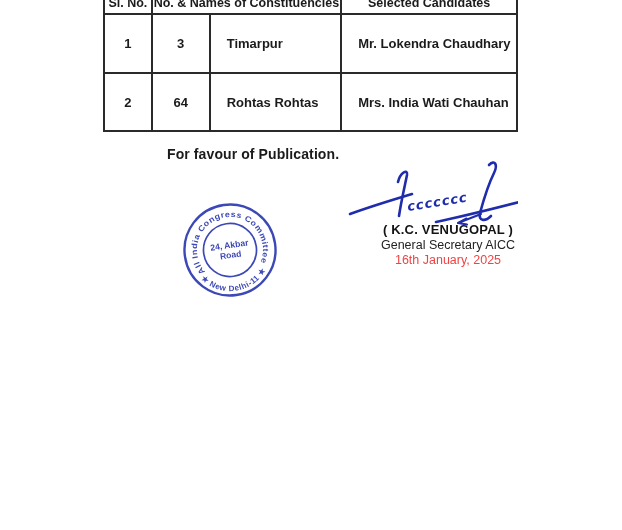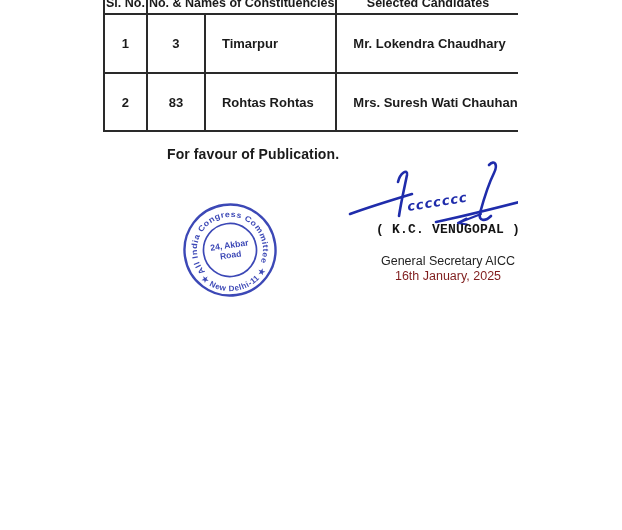--- a/index.html
+++ b/index.html
@@ -39,23 +39,23 @@
   .sig-svg path { fill:none; stroke:var(--ink-blue,#1f2cab); stroke-width:2.6;
                   stroke-linecap:round; stroke-linejoin:round; }
   .sig-svg .thin { stroke-width:2.1; }
   .sig-loops { font-family:"DejaVu Sans", sans-serif; font-style:italic; font-weight:bold;
                font-size:13px; fill:var(--ink-blue,#1f2cab); letter-spacing:1px; }
 
   .sig-block {
     position:absolute; left:358px; top:222px; width:180px; text-align:center;
     color:#1e1e1e; line-height:15.5px;
   }
-  .sig-name { font-size:13px; font-weight:bold; letter-spacing:0.2px; color:#141414;font-family:Liberation Mono, monospace; }
-  .sig-title { font-size:12.5px; color:#232323;margin-top:16px; }
-  .sig-date { font-size:12.5px; color:#7f1d1d; }
+  .sig-name { font-size:13px; font-weight:bold; letter-spacing:0.2px; color:#141414; }
+  .sig-title { font-size:12.5px; color:#232323; }
+  .sig-date { font-size:12.5px; color:#ef4444; }
 
   
   .stamp-svg { position:absolute; left:182px; top:202px; width:96px; height:96px; opacity:0.92; }
   .stamp-svg circle { fill:none; stroke:var(--stamp-blue,#2c39b0); }
   .stamp-svg text { fill:var(--stamp-blue,#2c39b0); font-family:"Liberation Sans", sans-serif; }
   .stamp-arc-text { font-size:8px; font-weight:bold; letter-spacing:0.4px; }
   .stamp-bottom-text { font-size:8px; font-weight:bold; letter-spacing:0.5px; }
   .stamp-center-text { font-size:8.6px; font-weight:bold; }
 </style>
 </head>
@@ -79,23 +79,23 @@
     </thead>
     <tbody>
       <tr class="r1">
         <td class="cell-center">1</td>
         <td class="cell-center">3</td>
         <td class="cell-left">Timarpur</td>
         <td class="cell-left">Mr. Lokendra Chaudhary</td>
       </tr>
       <tr class="r2">
         <td class="cell-center">2</td>
-        <td class="cell-center">83</td>
+        <td class="cell-center">64</td>
         <td class="cell-left">Rohtas Rohtas</td>
-        <td class="cell-left">Mrs. Suresh Wati Chauhan</td>
+        <td class="cell-left">Mrs. India Wati Chauhan</td>
       </tr>
     </tbody>
   </table>
 
   <div class="pub-note">For favour of Publication.</div>
 
   <svg class="sig-svg" viewBox="0 0 200 75" aria-hidden="true">
     <path d="M 8,56 C 30,48 50,42 70,36"></path>
     <path d="M 56,24 C 58,15 66,10 65,17 C 63,27 59,44 57,58"></path>
     <text class="sig-loops" x="66" y="53" transform="rotate(-9 66 53)">ccccccc</text>

